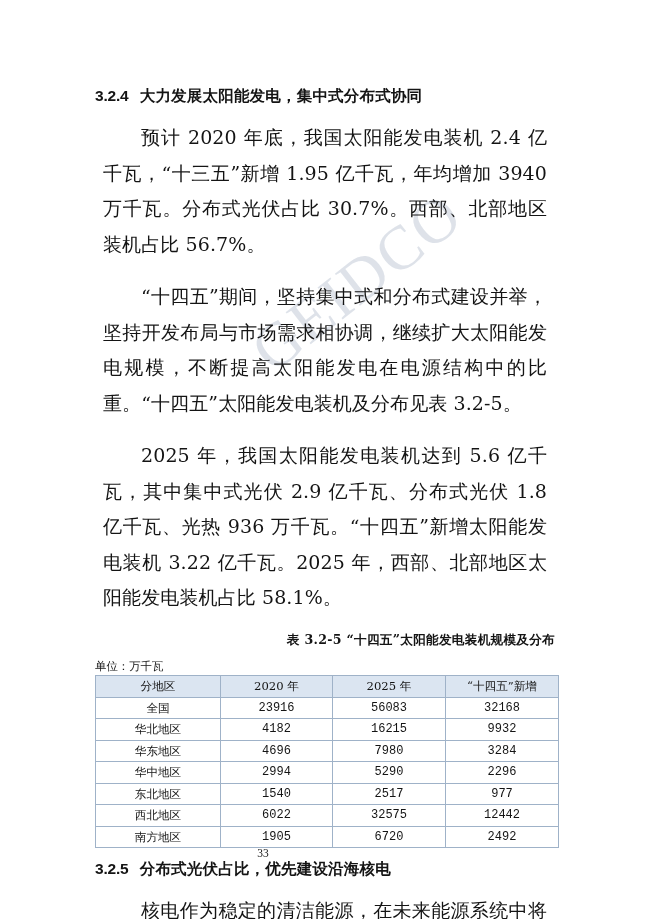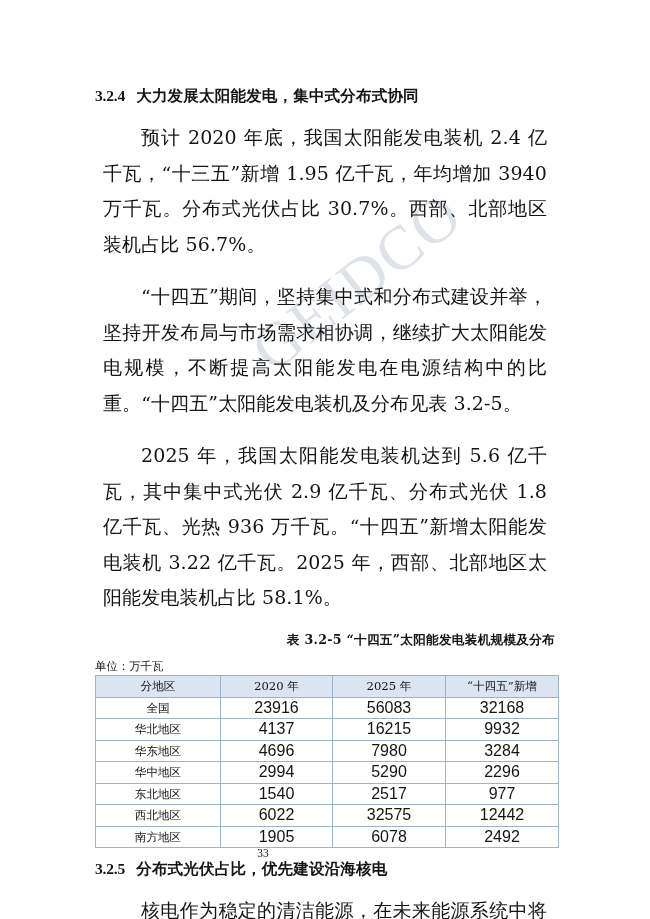--- a/index.html
+++ b/index.html
@@ -42,21 +42,21 @@
   h2.section-heading {
     font-family: "DejaVu Serif", "Liberation Serif", serif;
     font-weight: bold;
     font-size: 15.5px;
     margin: 0;
     padding: 0;
     line-height: 1.5;
     letter-spacing: 0.2px;
   }
   .heading-num {
-    font-family: Liberation Serif, serif;
+    font-family: Liberation Sans, sans-serif;
     letter-spacing: -0.2px;
   }
   p.body-par {
     margin: 8px;
     padding: 0;
     font-size: 19px;
     line-height: 35.5px;
     text-align: justify;
     text-justify: inter-ideograph;
     text-indent: 2em;
@@ -90,22 +90,22 @@
     line-height: 20.5px;
     padding: 0;
     font-family: "DejaVu Serif", "Liberation Serif", serif;
     color: #141414;
   }
   table.data-table th {
     background: #dbe5f1;
     font-weight: normal;
   }
   table.data-table td.numeric {
-    font-family: Liberation Sans, sans-serif;
-    font-size: 16px;
+    font-family: Liberation Mono, monospace;
+    font-size: 12px;
   }
   .col-region { width: 124px; margin-top: 24px; }
   .col-y2020 { width: 111px; }
   .col-y2025 { width: 112px; }
   .col-add   { width: 112px; }
   .page-number {
     position: absolute;
     left: 0;
     top: 847px;
     width: 526px;
@@ -164,21 +164,21 @@
       </thead>
       <tbody>
           <tr>
             <td class="col-region">全国</td>
             <td class="col-y2020 numeric">23916</td>
             <td class="col-y2025 numeric">56083</td>
             <td class="col-add numeric">32168</td>
           </tr>
           <tr>
             <td class="col-region">华北地区</td>
-            <td class="col-y2020 numeric">4137</td>
+            <td class="col-y2020 numeric">4182</td>
             <td class="col-y2025 numeric">16215</td>
             <td class="col-add numeric">9932</td>
           </tr>
           <tr>
             <td class="col-region">华东地区</td>
             <td class="col-y2020 numeric">4696</td>
             <td class="col-y2025 numeric">7980</td>
             <td class="col-add numeric">3284</td>
           </tr>
           <tr>
@@ -195,21 +195,21 @@
           </tr>
           <tr>
             <td class="col-region">西北地区</td>
             <td class="col-y2020 numeric">6022</td>
             <td class="col-y2025 numeric">32575</td>
             <td class="col-add numeric">12442</td>
           </tr>
           <tr>
             <td class="col-region">南方地区</td>
             <td class="col-y2020 numeric">1905</td>
-            <td class="col-y2025 numeric">6078</td>
+            <td class="col-y2025 numeric">6720</td>
             <td class="col-add numeric">2492</td>
           </tr>
         </tbody>
     </table>
 
     <div class="sp-after-tbl"></div>
 
     <h2 class="section-heading">
       <span class="heading-num">3.2.5</span>&nbsp;&nbsp;<span>分布式光伏占比，优先建设沿海核电</span>
     </h2>

